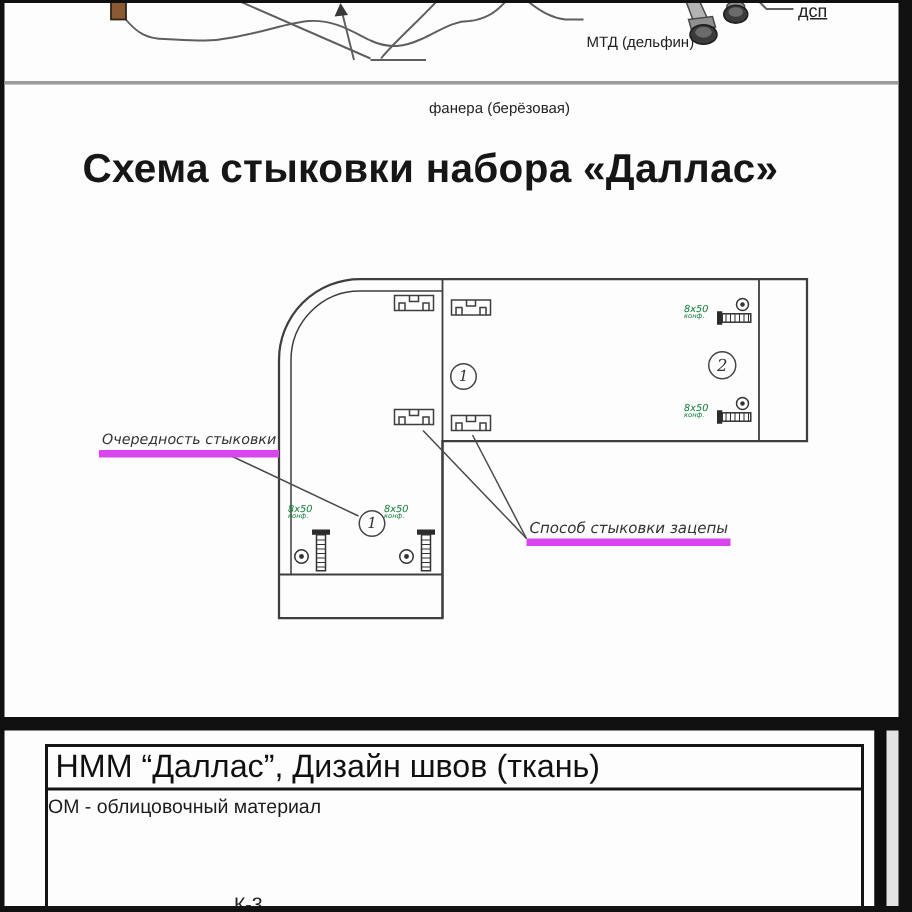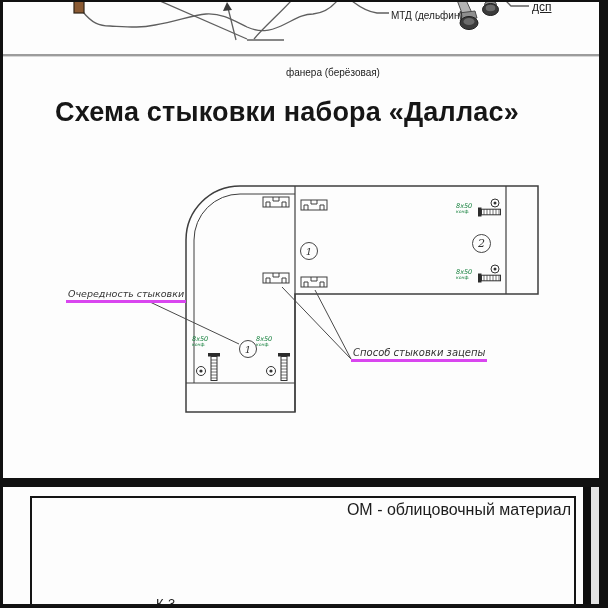--- a/index.html
+++ b/index.html
@@ -7,35 +7,35 @@
        font-family:"Liberation Sans", sans-serif;}
   .panel{position:absolute;background:#fdfdfd;}
   #panel-top{left:3px;top:2px;width:596px;height:476px;}
   #panel-bottom{left:3px;top:487px;width:580px;height:117px;}
   .edge{position:absolute;}
   #edge-black-br{left:583px;top:487px;width:8px;height:117px;background:#0e0e0e;}
   #edge-gray-br{left:591px;top:487px;width:8px;height:117px;background:#e3e3e3;}
   .art{position:absolute;left:0;top:0;pointer-events:none;}
   .lbl{position:absolute;color:#222;white-space:nowrap;}
   .lbl-small{font-size:10px;}
-  .callout{font-style:italic;color:#333;border-bottom:3px solid #d946ef;padding:0 2px 1px 2px;
+  .callout{font-style:italic;color:#333;border-bottom:5px solid #d946ef;padding:0 2px 1px 2px;
            font-family:"DejaVu Sans", sans-serif;}
   #title{left:55px;top:97px;font-size:27px;color:#161616;letter-spacing:0.2px;font-weight:bold;}
   .badge{position:absolute;border:1.2px solid #454545;border-radius:50%;background:#fdfdfd;
          display:flex;align-items:center;justify-content:center;
          font-family:"DejaVu Serif", serif;font-style:italic;color:#333;}
   .screwtxt{position:absolute;font-style:italic;color:#15803d;line-height:1.05;
             font-family:"DejaVu Sans", sans-serif;}
   .screwtxt .sz{font-size:6.5px;display:block;}
   .screwtxt .tp{font-size:4.5px;display:block;}
   #spec-box{position:absolute;left:30px;top:496px;width:542px;height:106px;
             border:2px solid #151515;background:#fdfdfd;}
   .spec-row{height:27px;line-height:27px;border-bottom:2px solid #151515;
             font-size:21.5px;color:#101010;padding-left:5px;white-space:nowrap;overflow:hidden;}
-  #spec-note{text-align:right;font-size:16px;color:#1c1c1c;padding:3px 3px 0 0;}
+  #spec-note{font-size:13px;color:#1c1c1c;padding:3px 3px 0 0;}
   #k3-clip{position:absolute;left:156px;top:594px;width:46px;height:10px;overflow:hidden;}
   #k3-label{font-size:13px;color:#222;font-family:"Liberation Sans", sans-serif;}
 </style>
 </head>
 <body>
 
 <div class="panel" id="panel-top"></div>
 <div class="panel" id="panel-bottom"></div>
 <div class="edge" id="edge-black-br"></div>
 <div class="edge" id="edge-gray-br"></div>
@@ -145,21 +145,21 @@
     <path stroke-width="1" d="M93,597 C112,575 135,566 155,566 C170,566 183,570 194,577"></path>
     <path stroke-width="1" d="M152,573 C178,574 200,587 212,604"></path>
     <path stroke-width="0.9" stroke-dasharray="2.5,2.2" d="M116,572 C124,581 132,593 137,605"></path>
     <path stroke-width="0.9" stroke-dasharray="3,2.4" d="M137,578 V604"></path>
     <path stroke-width="1" d="M60,603 L110,594"></path>
     <path stroke-width="1" d="M222,606 C228,597 238,594 249,598"></path>
   </g>
 </svg>
 
 <div class="lbl lbl-small" style="left:286px;top:34px;margin-top:33px;">фанера (берёзовая)</div>
-<div class="lbl lbl-small" style="left:391px;top:10px;">МТД (дельфин)</div>
+<div class="lbl lbl-small" style="left:391px;top:23px;">МТД (дельфин)</div>
 <div class="lbl" style="left:532px;top:0px;font-size:12px;text-decoration:underline;">дсп</div>
 
 <div class="lbl" id="title">Схема стыковки набора «Даллас»</div>
 
 <div class="lbl callout" style="left:66px;top:288px;font-size:9.5px;">Очередность стыковки</div>
 <div class="lbl callout" style="left:351px;top:347px;font-size:10px;text-align:right;">Способ стыковки зацепы</div>
 
 <div class="screwtxt" style="left:192px;top:336px;">
   <span class="sz">8x50</span>
   <span class="tp">конф.</span>
@@ -175,18 +175,19 @@
 <div class="screwtxt" style="left:456px;top:269px;">
   <span class="sz">8x50</span>
   <span class="tp">конф.</span>
 </div>
 
 <div class="badge" style="left:239px;top:340px;width:16px;height:16px;font-size:10px;">1</div>
 <div class="badge" style="left:300px;top:242px;width:16px;height:16px;font-size:10px;">1</div>
 <div class="badge" style="left:472px;top:234px;width:17px;height:17px;font-size:11px;">2</div>
 
 <div id="spec-box">
+  <div class="spec-row">НММ “Даллас”, Дизайн швов (ткань)</div>
   <div id="spec-note">ОМ - облицовочный материал</div>
 </div>
 
 <div id="k3-clip">
   <span id="k3-label">К-3</span>
 </div>
 
 </body></html>

